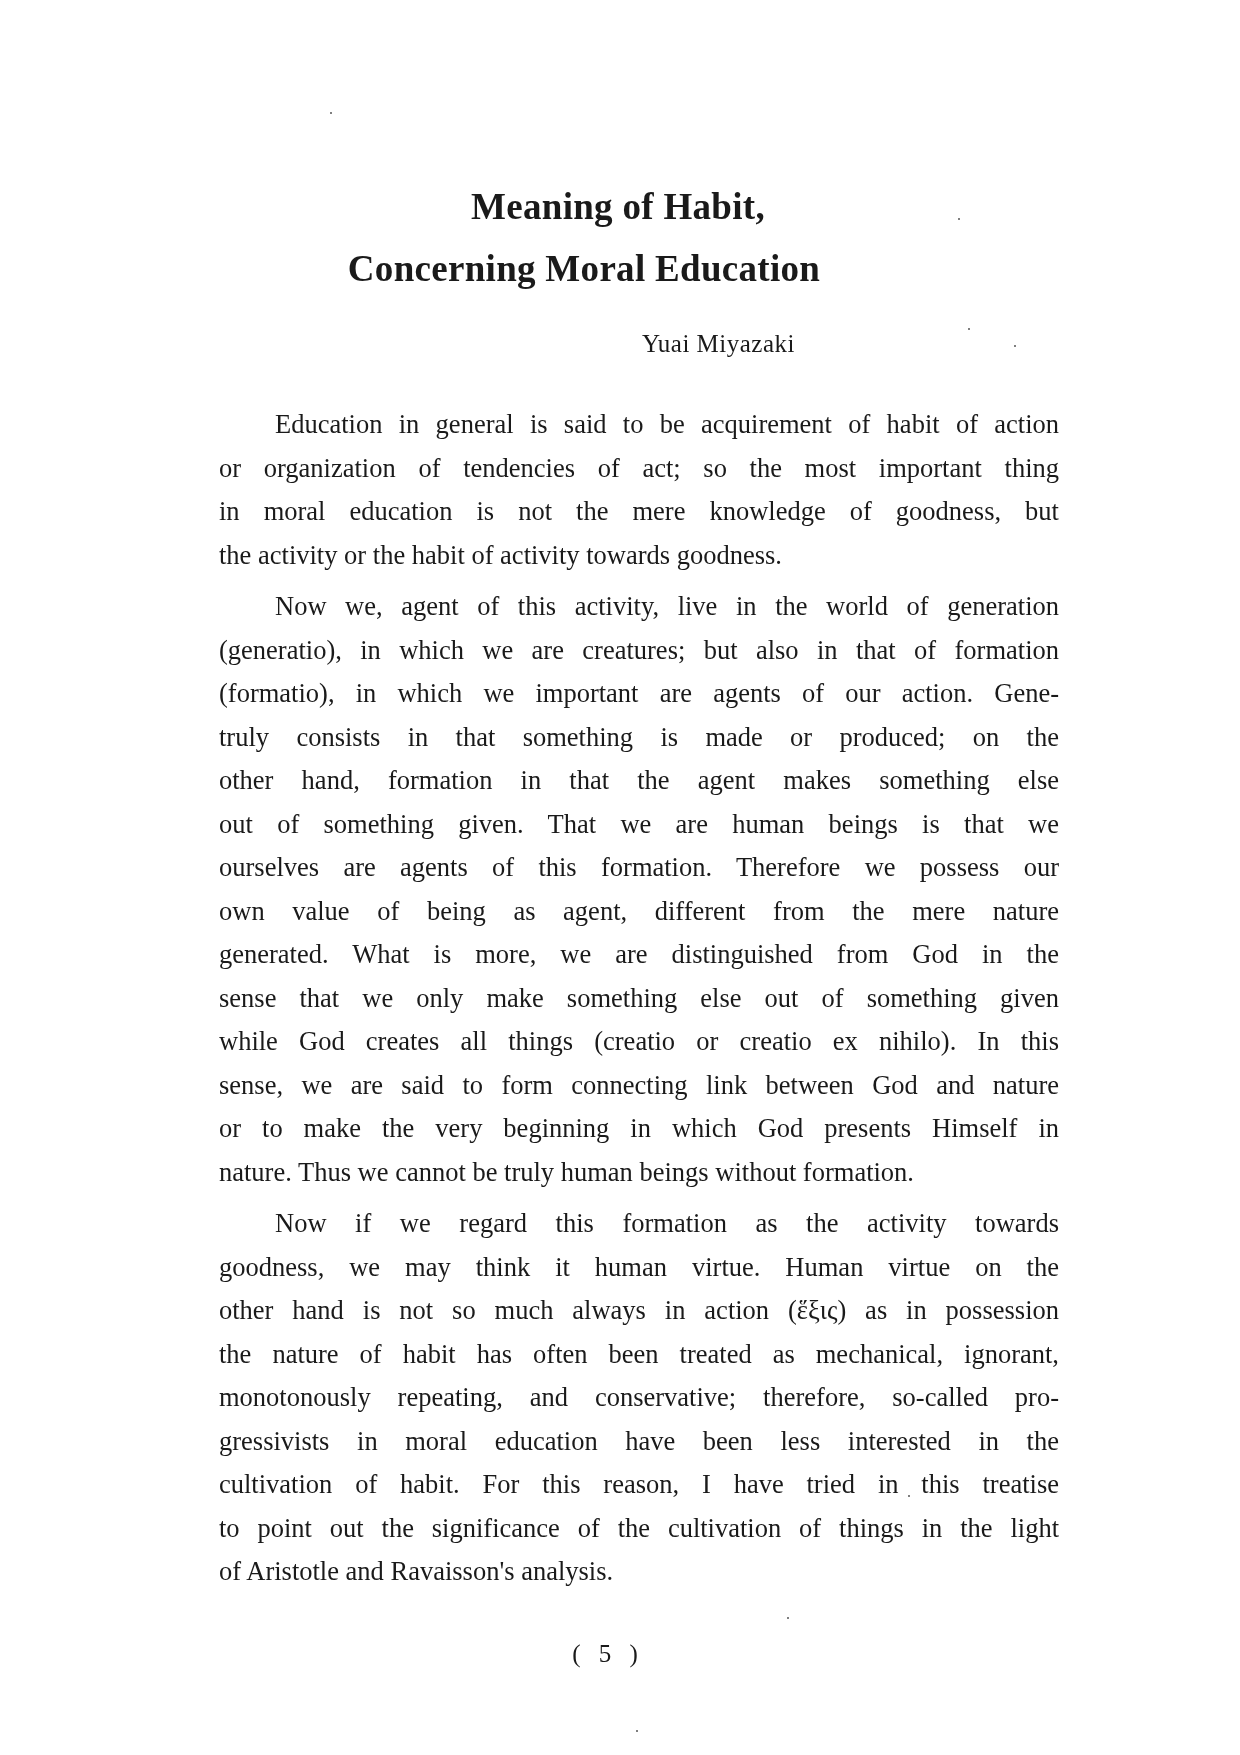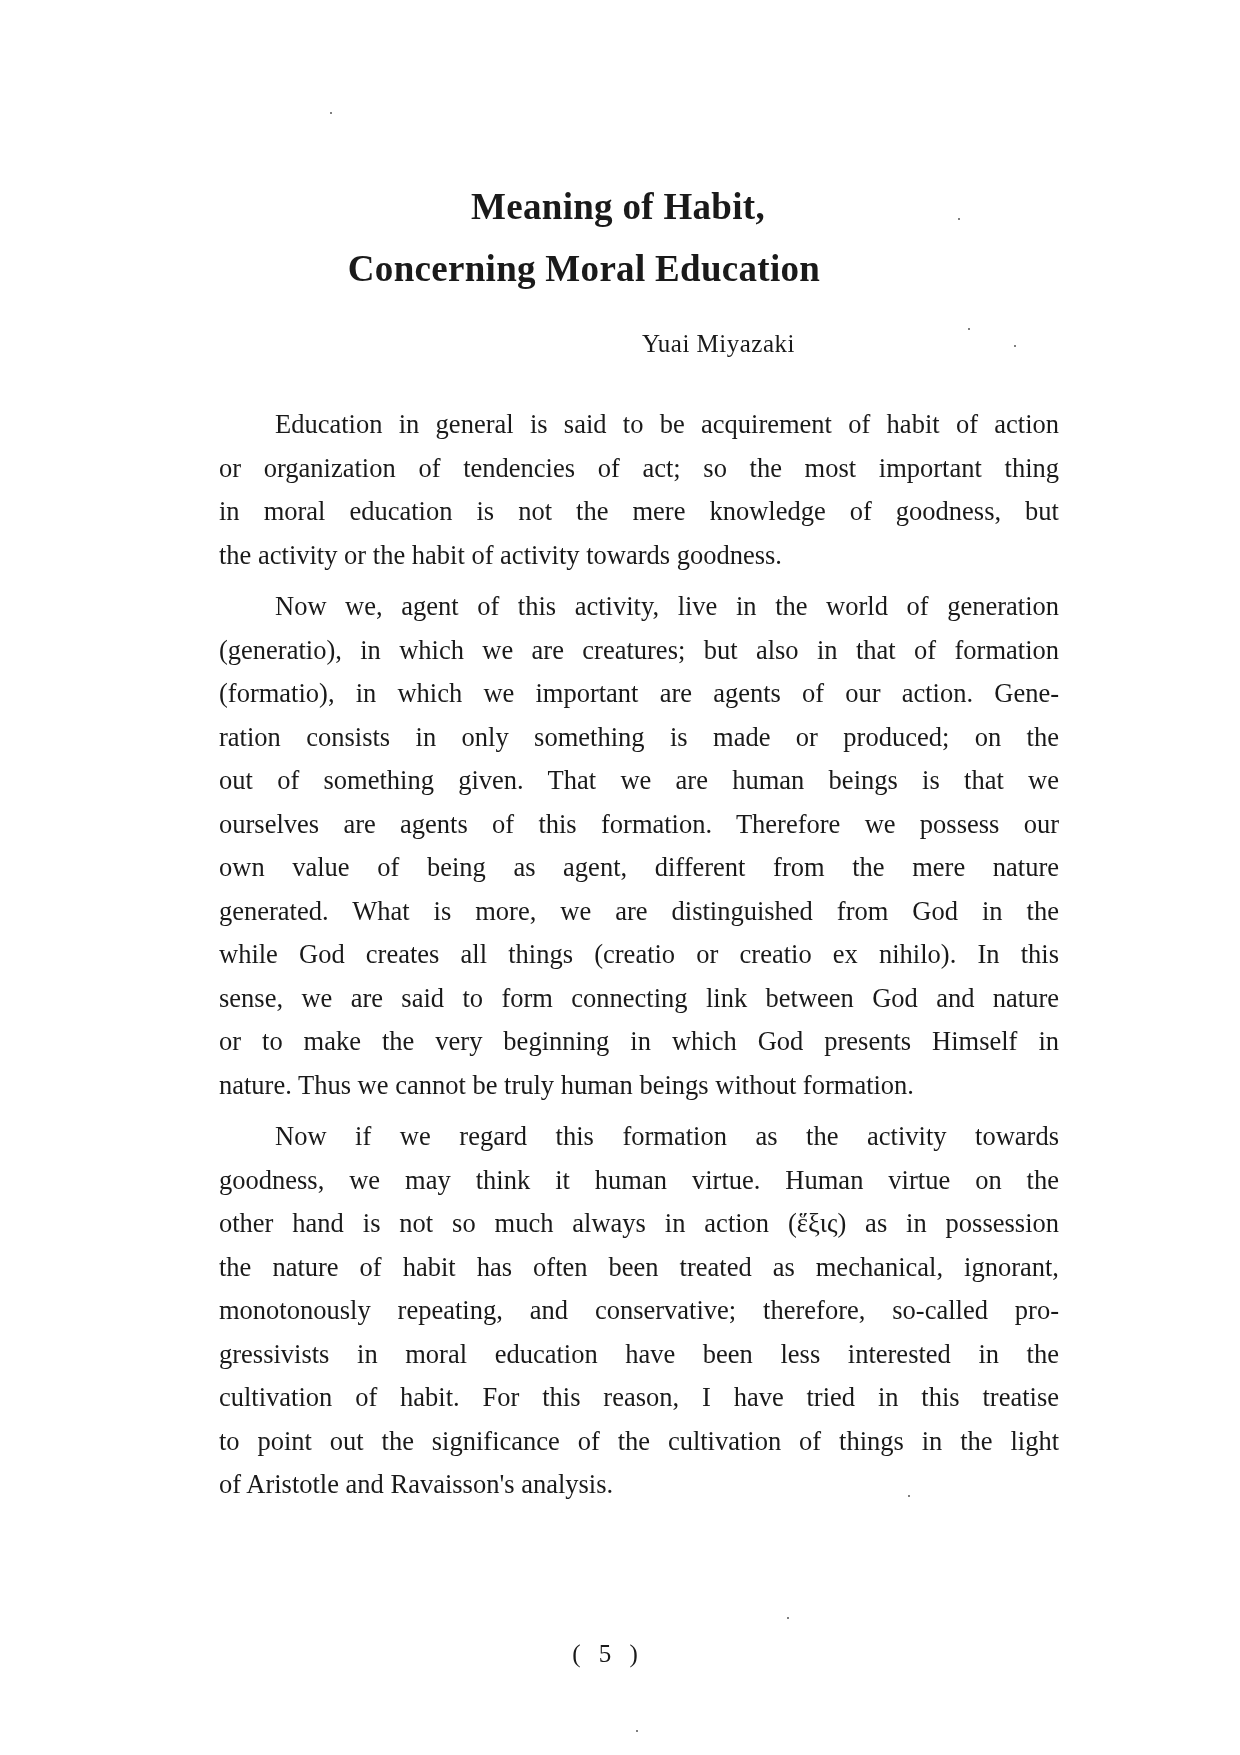--- a/index.html
+++ b/index.html
@@ -94,25 +94,27 @@
       <span class="line first">Education in general is said to be acquirement of habit of action</span>
       <span class="line">or organization of tendencies of act; so the most important thing</span>
       <span class="line">in moral education is not the mere knowledge of goodness, but</span>
       <span class="line last">the activity or the habit of activity towards goodness.</span>
     </div>
 
     <div class="para">
       <span class="line first">Now we, agent of this activity, live in the world of generation</span>
       <span class="line">(generatio), in which we are creatures; but also in that of formation</span>
       <span class="line">(formatio), in which we important are agents of our action. Gene-</span>
-      <span class="line">ration consists in only something is made or produced; on the</span>
+      <span class="line">truly consists in that something is made or produced; on the</span>
+      <span class="line">other hand, formation in that the agent makes something else</span>
       <span class="line">out of something given. That we are human beings is that we</span>
       <span class="line">ourselves are agents of this formation. Therefore we possess our</span>
       <span class="line">own value of being as agent, different from the mere nature</span>
       <span class="line">generated. What is more, we are distinguished from God in the</span>
+      <span class="line">sense that we only make something else out of something given</span>
       <span class="line">while God creates all things (creatio or creatio ex nihilo). In this</span>
       <span class="line">sense, we are said to form connecting link between God and nature</span>
       <span class="line">or to make the very beginning in which God presents Himself in</span>
       <span class="line last">nature. Thus we cannot be truly human beings without formation.</span>
     </div>
 
     <div class="para">
       <span class="line first">Now if we regard this formation as the activity towards</span>
       <span class="line">goodness, we may think it human virtue. Human virtue on the</span>
       <span class="line">other hand is not so much always in action (ἕξις) as in possession</span>

